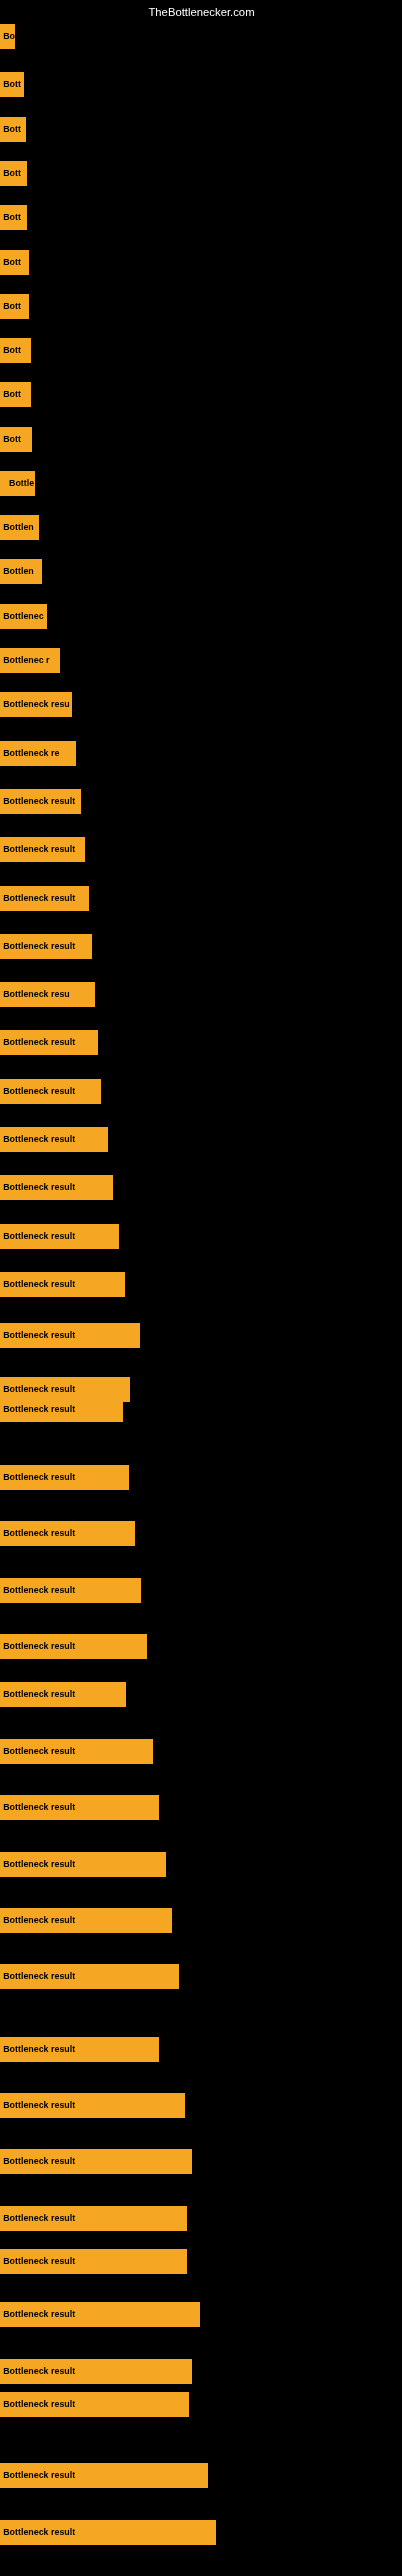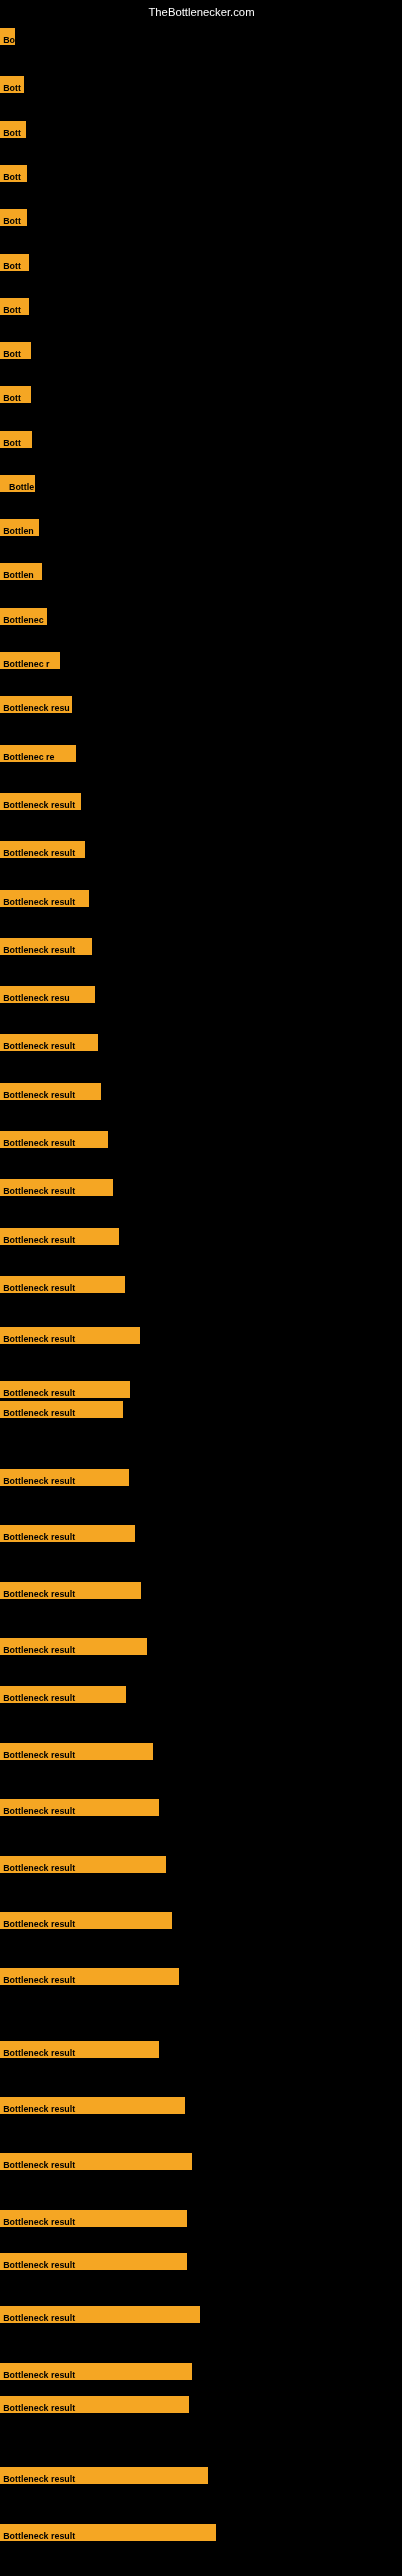--- a/index.html
+++ b/index.html
@@ -29,23 +29,23 @@
     .bar-container {
       position: absolute;
       left: 0;
       height: 24px;
       display: flex;
       align-items: center;
     }
 
     .bar {
       background-color: #f5a623;
-      height: 17px;
+      height: 25px;
       display: flex;
-      align-items: flex-end;
+      align-items: center;
       padding-left: 3.2px;
       overflow: hidden;
     }
 
     .bar-label {
       color: #000000;
       font-size: 8.9px;
       font-weight: bold;
       white-space: nowrap;
     }
@@ -131,21 +131,21 @@
         <span class="bar-label">Bottlenec r</span>
       </div>
     </div>
     <div class="bar-container" style="top: 692px; width: 81px;">
       <div class="bar" style="width: 72px;">
         <span class="bar-label">Bottleneck resu</span>
       </div>
     </div>
     <div class="bar-container" style="top: 741px; width: 85px;">
       <div class="bar" style="width: 76px;">
-        <span class="bar-label">Bottlenec re</span>
+        <span class="bar-label">Bottleneck re</span>
       </div>
     </div>
     <div class="bar-container" style="top: 789px; width: 89px;">
       <div class="bar" style="width: 81px;">
         <span class="bar-label">Bottleneck result</span>
       </div>
     </div>
     <div class="bar-container" style="top: 837px; width: 93px;">
       <div class="bar" style="width: 85px;">
         <span class="bar-label">Bottleneck result</span>

